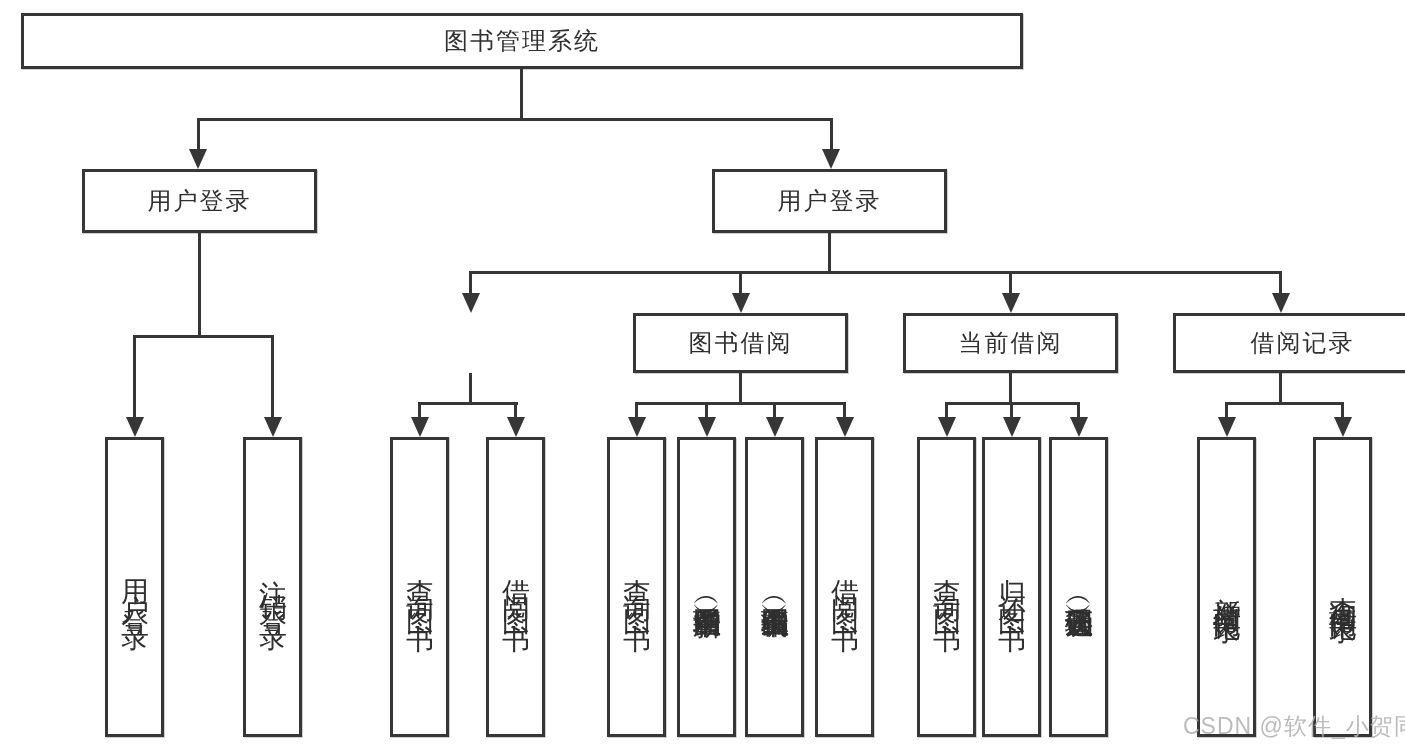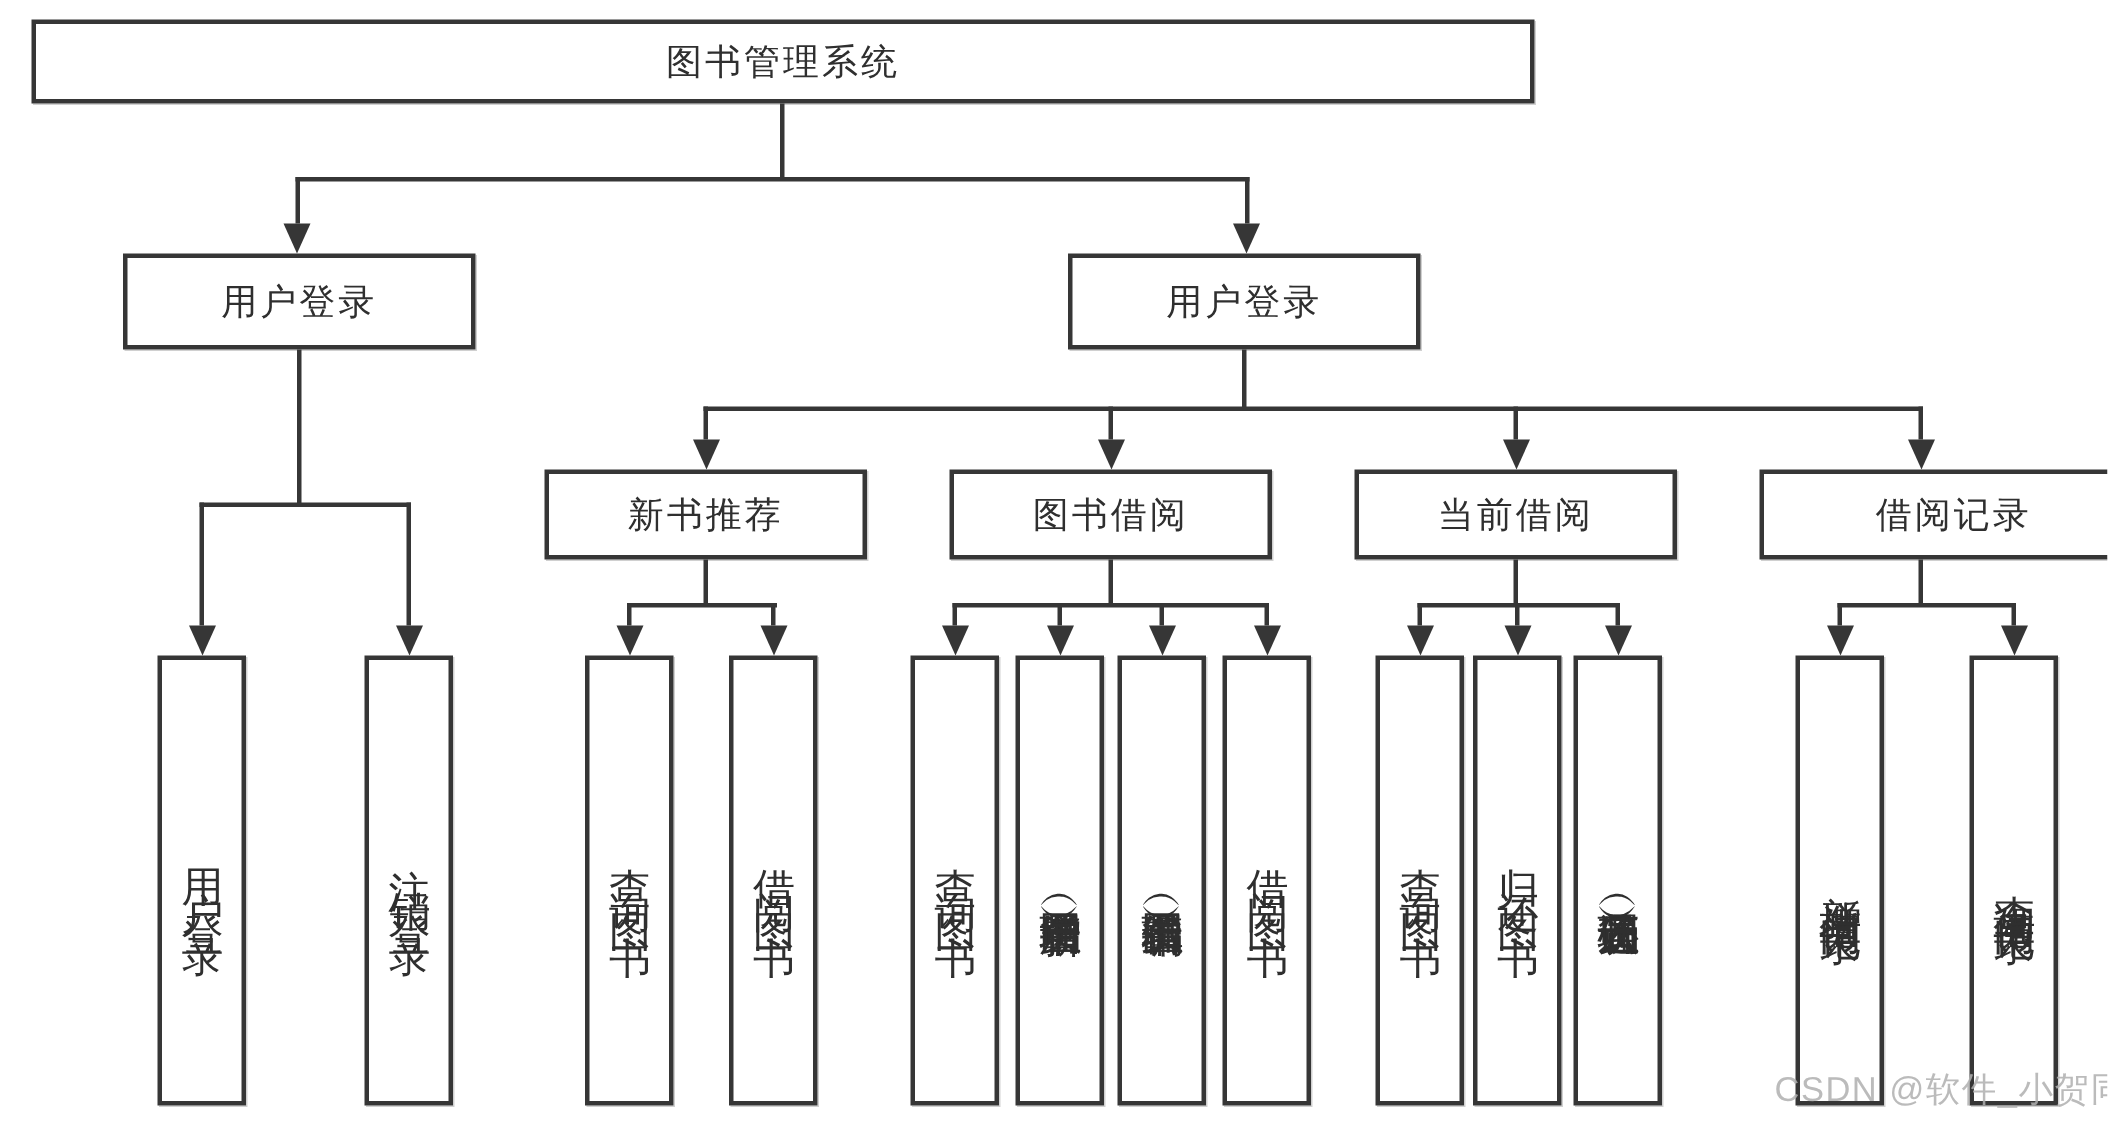--- a/index.html
+++ b/index.html
@@ -72,21 +72,20 @@
 <body>
 
 <div class="canvas">
 
   <div class="hbox" style="left:21px; top:13px; width:1002px; height:56px;">图书管理系统</div>
 
   <div class="hbox" style="left:82px; top:169px; width:235px; height:64px;">用户登录</div>
 
   <div class="hbox" style="left:712px; top:169px; width:235px; height:64px;">用户登录</div>
 
-  <div class="hbox" style="left:363px; top:313px; width:215px; height:60px;">新书推荐</div>
 
   <div class="hbox" style="left:633px; top:313px; width:215px; height:60px;">图书借阅</div>
 
   <div class="hbox" style="left:903px; top:313px; width:215px; height:60px;">当前借阅</div>
 
   <div class="hbox" style="left:1173px; top:313px; width:259px; height:60px;">借阅记录</div>
 
   <div class="vbox sp15" style="left:105px;">用户登录</div>
   <div class="vbox sp15" style="left:243px;">注销登录</div>
 

